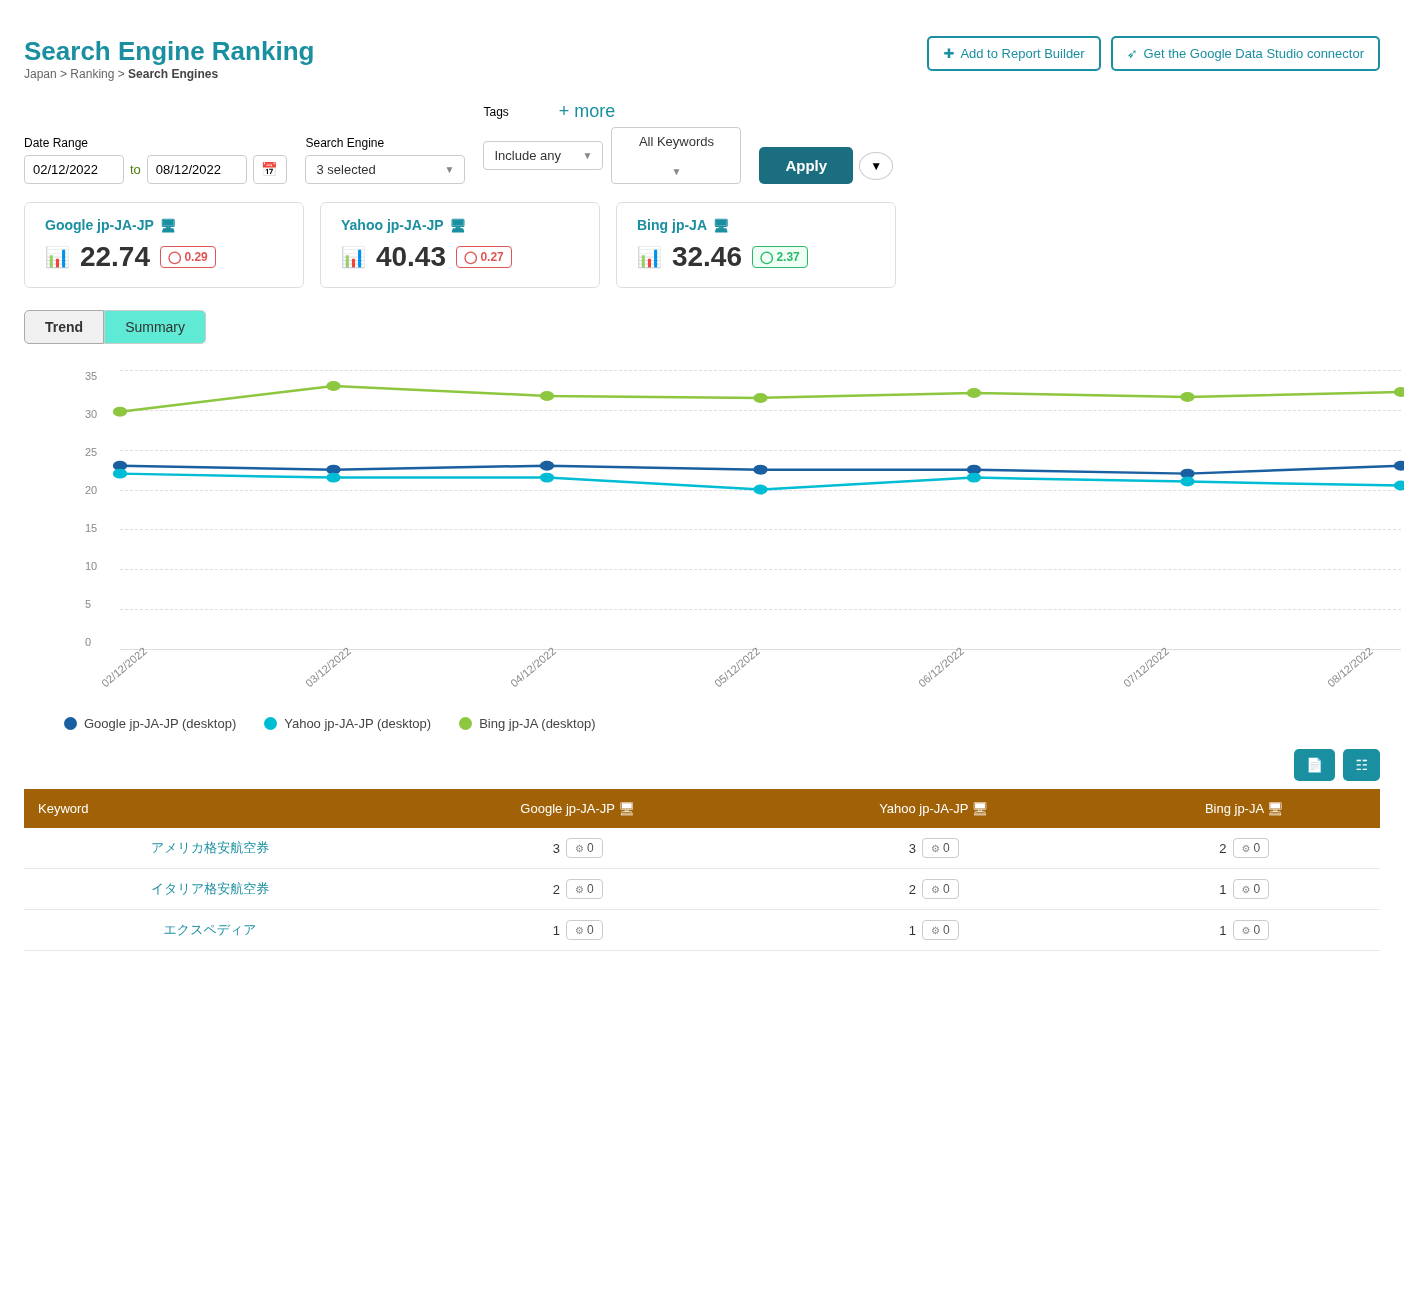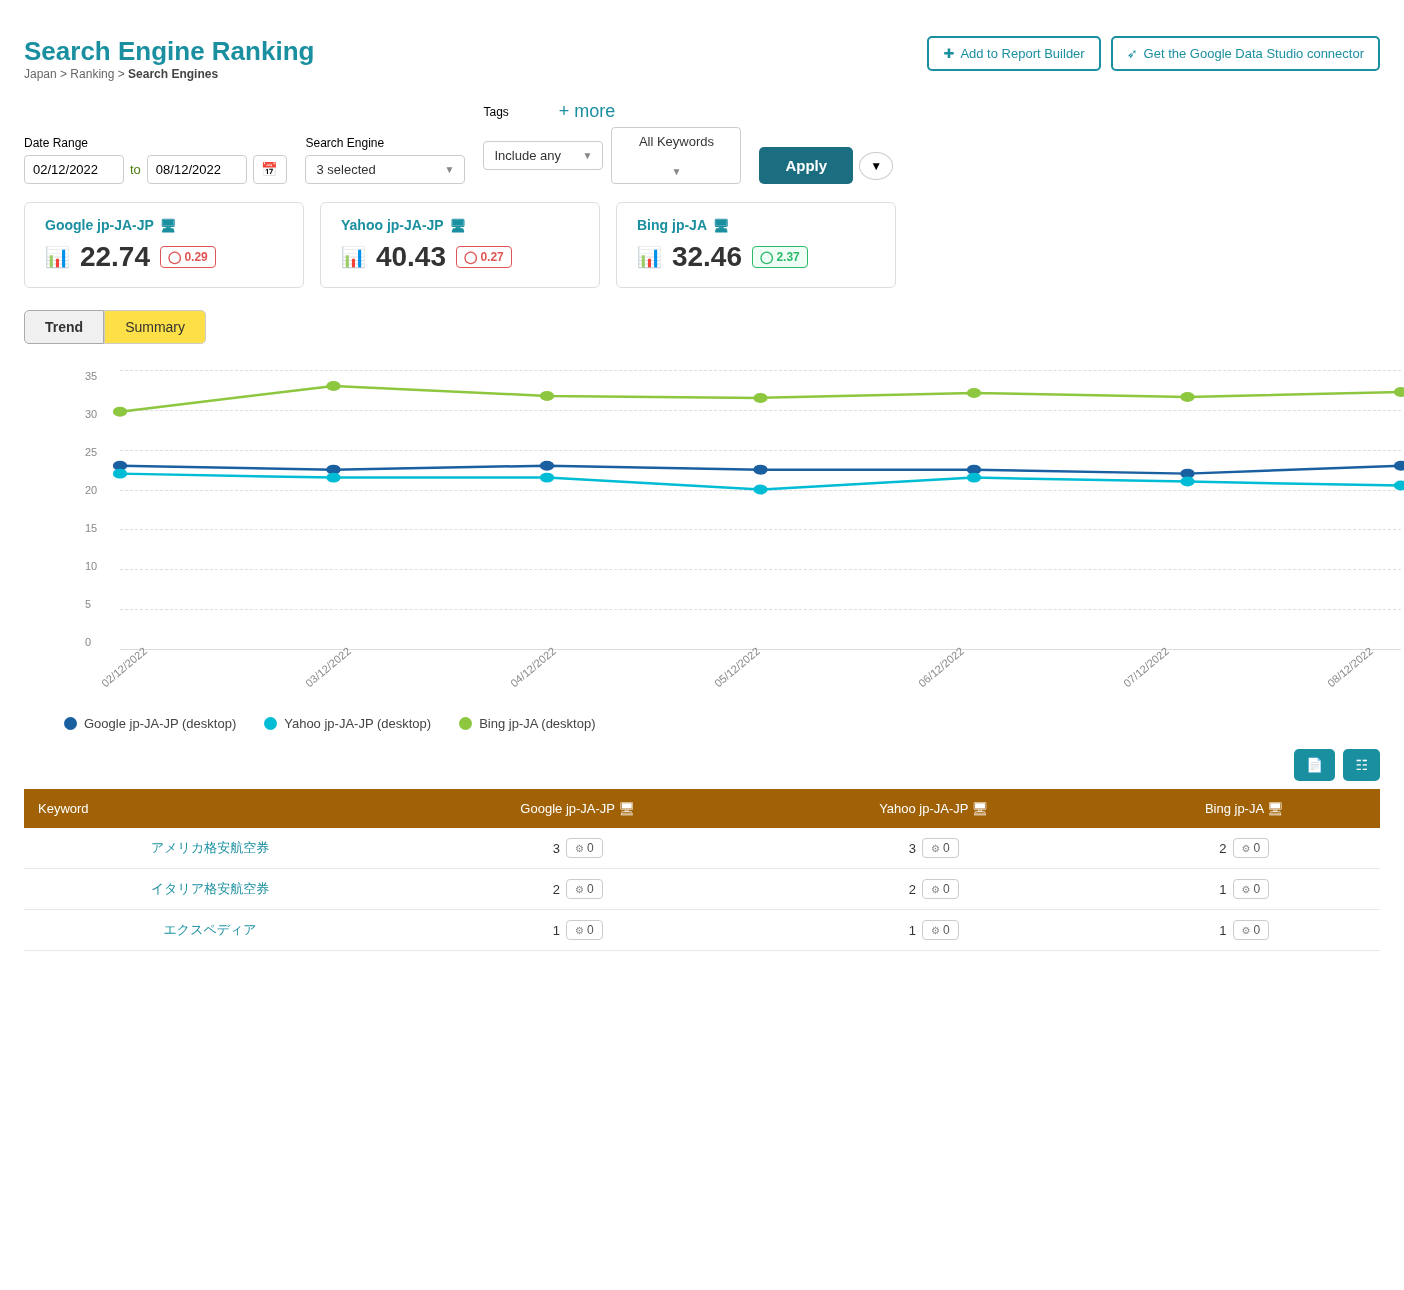--- a/index.html
+++ b/index.html
@@ -35,21 +35,21 @@
     .engine-card { border: 1px solid #ddd; border-radius: 6px; padding: 14px 20px; min-width: 200px; flex: 1; max-width: 280px; }
     .engine-card-title { font-size: 14px; font-weight: bold; color: #1a8fa0; display: flex; align-items: center; gap: 6px; margin-bottom: 8px; }
     .engine-card-value { display: flex; align-items: center; gap: 10px; font-size: 28px; font-weight: bold; color: #333; }
     .delta-badge { font-size: 12px; padding: 3px 7px; border-radius: 4px; display: flex; align-items: center; gap: 3px; }
     .delta-negative { border: 1px solid #e05555; color: #e05555; }
     .delta-positive { border: 1px solid #2bba6a; color: #2bba6a; background: #f0fff6; }
     .bar-icon { color: #1a8fa0; font-size: 20px; }
 
     
     .tabs { display: flex; gap: 0; margin-bottom: 16px; }
-    .tab { border: 1px solid #ccc; padding: 8px 20px; font-size: 14px; cursor: pointer; background: #fde047; color: #333; }
+    .tab { border: 1px solid #ccc; padding: 8px 20px; font-size: 14px; cursor: pointer; background: #5eead4; color: #333; }
     .tab:first-child { border-radius: 5px 0 0 5px; }
     .tab:last-child { border-radius: 0 5px 5px 0; }
     .tab.active { background: #f0f0f0; font-weight: bold; border-color: #aaa; }
 
     
     .chart-container { position: relative; width: 100%; height: 340px; margin-bottom: 16px; padding: 10px 0 0 40px; }
     .chart-area { position: relative; width: 100%; height: 280px; border-bottom: 1px solid #ddd; }
     .y-axis-labels { position: absolute; left: 0; top: 0; height: 280px; display: flex; flex-direction: column; justify-content: space-between; font-size: 11px; color: #888; padding-bottom: 2px; }
     .gridline { position: absolute; left: 0; right: 0; border-top: 1px dashed #ddd; }
     .chart-svg { position: absolute; top: 0; left: 0; width: 100%; height: 100%; overflow: visible; }

